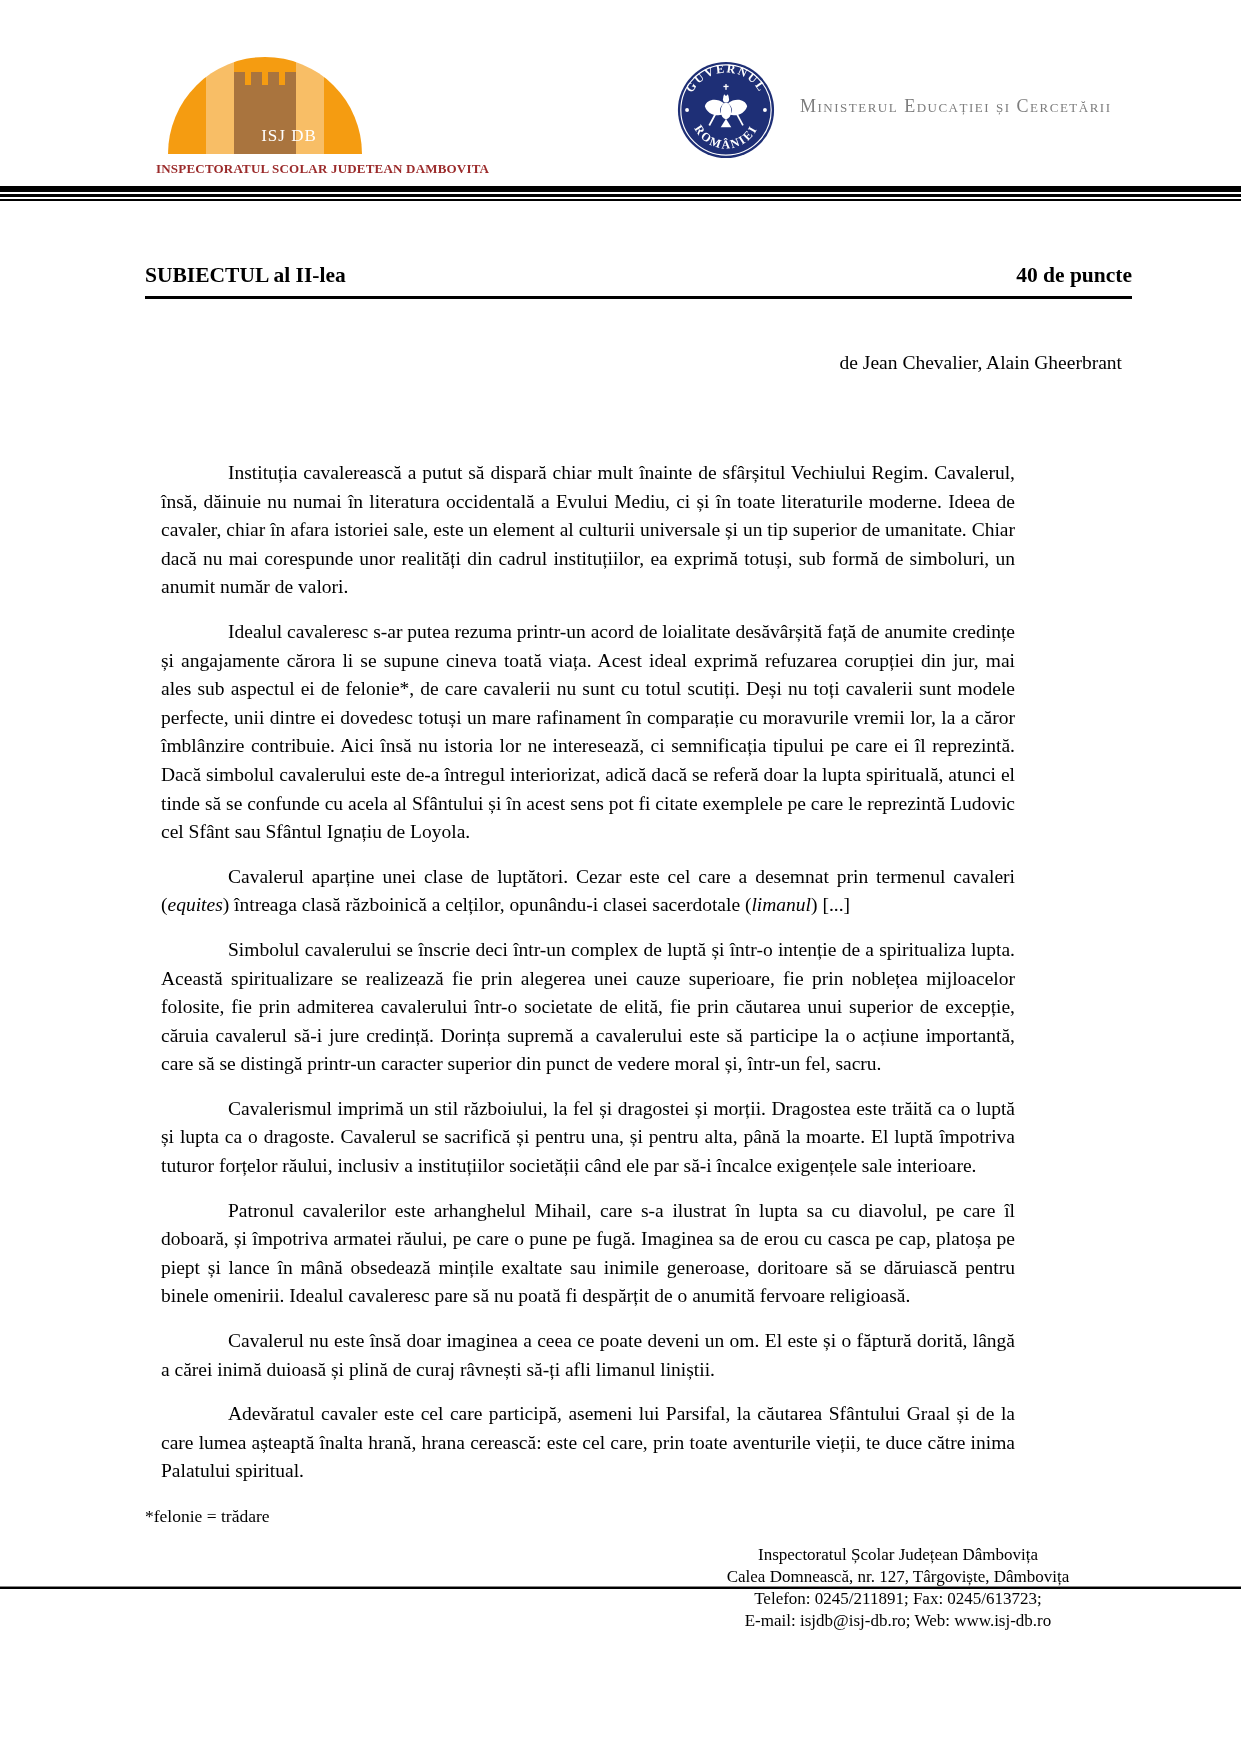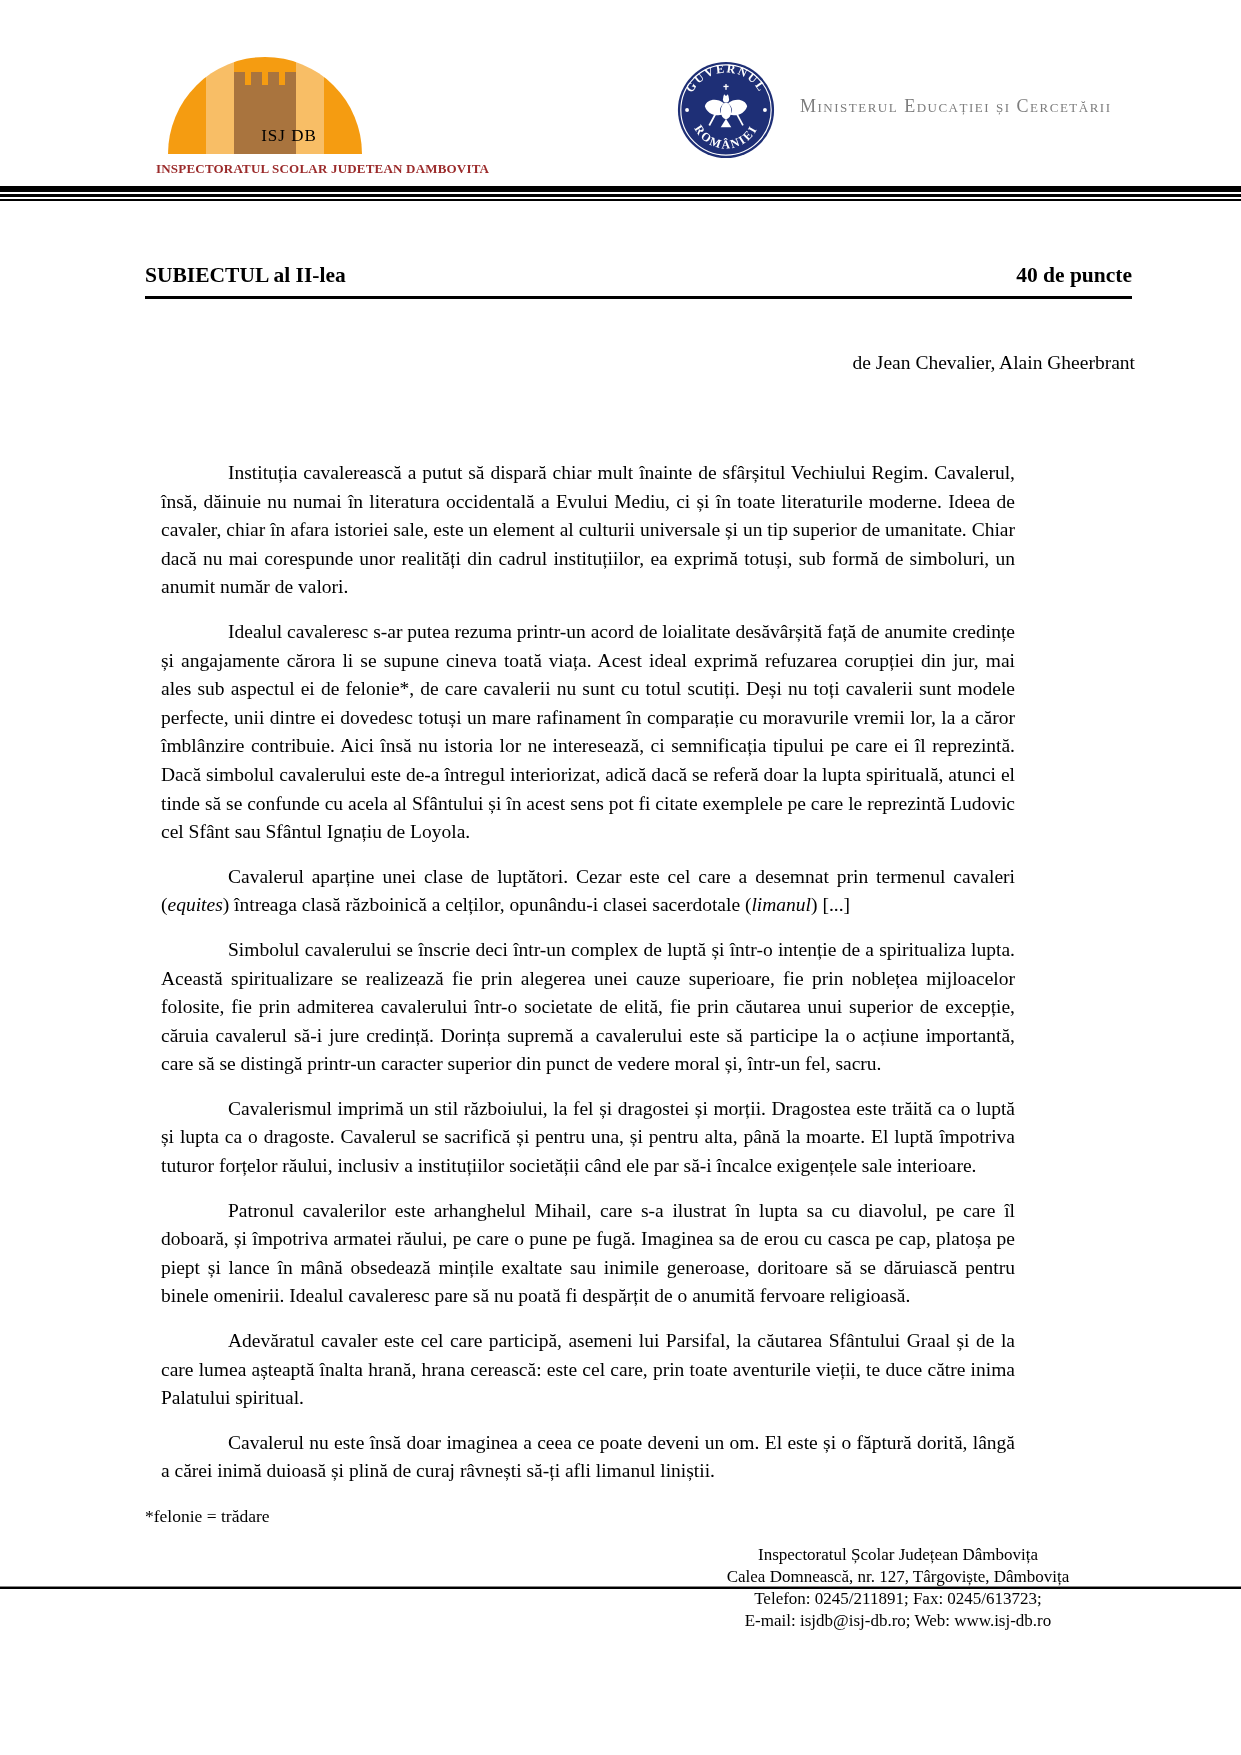--- a/index.html
+++ b/index.html
@@ -21,21 +21,21 @@
   .tower-teeth{
     position:absolute; left:66px; top:15px; width:62px; height:13px;
     background:repeating-linear-gradient(90deg, var(--logo-brown) 0 11px, rgba(0,0,0,0) 11px 17px);
   }
   .tower-body{
     position:absolute; left:66px; top:28px; width:62px; height:69px;
     background:var(--logo-brown);
     display:flex; align-items:flex-end; justify-content:center;
   }
   .isj-acronym{
-    font-size:17px; color:#000000; letter-spacing:1px; margin-bottom:8px; white-space:nowrap;margin-left:48px;
+    font-size:17px; color:#ffffff; letter-spacing:1px; margin-bottom:8px; white-space:nowrap;margin-left:48px;
   }
   .isj-caption{
     position:absolute; left:-12px; top:104px; width:218px; text-align:center;
     font-size:13px; font-weight:bold; color:var(--logo-caption); letter-spacing:0.2px;
     white-space:nowrap;
   }
   
   .gov-seal{position:absolute; left:676px; top:60px; width:100px; height:100px;}
   .ministry{
     position:absolute; left:800px; top:96px;
@@ -52,21 +52,21 @@
     position:absolute; left:145px; top:263px; width:987px;
     display:flex; justify-content:space-between;
     font-size:21.5px; font-weight:bold;
     border-bottom:3px solid #000; padding-bottom:8px;
   }
   .doc-title{
     position:absolute; left:145px; top:320px; width:886px;
     text-align:center; font-size:21.5px; font-weight:bold; letter-spacing:0.3px;
   }
   .byline{
-    position:absolute; left:145px; top:352px; width:990px;
+    position:absolute; left:132px; top:352px; width:990px;
     text-align:right; font-size:19.5px;
   }
   
   .body-text{
     position:absolute; left:145px; top:443px; width:886px;
     font-size:19.5px; line-height:28.6px; text-align:justify;
   }
   .para{margin:16px; text-indent:67px;}
   .para i{font-style:italic;}
   
@@ -135,22 +135,22 @@
 
   <div class="byline">de Jean Chevalier, Alain Gheerbrant</div>
 
   <div class="body-text">
     <p class="para">Instituția cavalerească a putut să dispară chiar mult înainte de sfârșitul Vechiului Regim. Cavalerul, însă, dăinuie nu numai în literatura occidentală a Evului Mediu, ci și în toate literaturile moderne. Ideea de cavaler, chiar în afara istoriei sale, este un element al culturii universale și un tip superior de umanitate. Chiar dacă nu mai corespunde unor realități din cadrul instituțiilor, ea exprimă totuși, sub formă de simboluri, un anumit număr de valori.</p>
     <p class="para">Idealul cavaleresc s-ar putea rezuma printr-un acord de loialitate desăvârșită față de anumite credințe și angajamente cărora li se supune cineva toată viața. Acest ideal exprimă refuzarea corupției din jur, mai ales sub aspectul ei de felonie*, de care cavalerii nu sunt cu totul scutiți. Deși nu toți cavalerii sunt modele perfecte, unii dintre ei dovedesc totuși un mare rafinament în comparație cu moravurile vremii lor, la a căror îmblânzire contribuie. Aici însă nu istoria lor ne interesează, ci semnificația tipului pe care ei îl reprezintă. Dacă simbolul cavalerului este de-a întregul interiorizat, adică dacă se referă doar la lupta spirituală, atunci el tinde să se confunde cu acela al Sfântului și în acest sens pot fi citate exemplele pe care le reprezintă Ludovic cel Sfânt sau Sfântul Ignațiu de Loyola.</p>
     <p class="para"><span>Cavalerul aparține unei clase de luptători. Cezar este cel care a desemnat prin termenul cavaleri (</span><i>equites</i><span>) întreaga clasă războinică a celților, opunându-i clasei sacerdotale (</span><i>limanul</i><span>) [...]</span></p>
     <p class="para">Simbolul cavalerului se înscrie deci într-un complex de luptă și într-o intenție de a spiritualiza lupta. Această spiritualizare se realizează fie prin alegerea unei cauze superioare, fie prin noblețea mijloacelor folosite, fie prin admiterea cavalerului într-o societate de elită, fie prin căutarea unui superior de excepție, căruia cavalerul să-i jure credință. Dorința supremă a cavalerului este să participe la o acțiune importantă, care să se distingă printr-un caracter superior din punct de vedere moral și, într-un fel, sacru.</p>
     <p class="para">Cavalerismul imprimă un stil războiului, la fel și dragostei și morții. Dragostea este trăită ca o luptă și lupta ca o dragoste. Cavalerul se sacrifică și pentru una, și pentru alta, până la moarte. El luptă împotriva tuturor forțelor răului, inclusiv a instituțiilor societății când ele par să-i încalce exigențele sale interioare.</p>
     <p class="para">Patronul cavalerilor este arhanghelul Mihail, care s-a ilustrat în lupta sa cu diavolul, pe care îl doboară, și împotriva armatei răului, pe care o pune pe fugă. Imaginea sa de erou cu casca pe cap, platoșa pe piept și lance în mână obsedează mințile exaltate sau inimile generoase, doritoare să se dăruiască pentru binele omenirii. Idealul cavaleresc pare să nu poată fi despărțit de o anumită fervoare religioasă.</p>
+    <p class="para">Cavalerul nu este însă doar imaginea a ceea ce poate deveni un om. El este și o făptură dorită, lângă a cărei inimă duioasă și plină de curaj râvnești să-ți afli limanul liniștii.</p>
     <p class="para">Adevăratul cavaler este cel care participă, asemeni lui Parsifal, la căutarea Sfântului Graal și de la care lumea așteaptă înalta hrană, hrana cerească: este cel care, prin toate aventurile vieții, te duce către inima Palatului spiritual.</p>
-    <p class="para">Cavalerul nu este însă doar imaginea a ceea ce poate deveni un om. El este și o făptură dorită, lângă a cărei inimă duioasă și plină de curaj râvnești să-ți afli limanul liniștii.</p>
   </div>
 
   <div class="footnote">*felonie = trădare</div>
 
   <div class="footer-line"></div>
   <div class="footer-text">
     <div>Inspectoratul Școlar Județean Dâmbovița</div>
     <div>Calea Domnească,  nr. 127, Târgoviște, Dâmbovița</div>
     <div>Telefon: 0245/211891;  Fax: 0245/613723;</div>
     <div>E-mail:  isjdb@isj-db.ro; Web: www.isj-db.ro</div>

